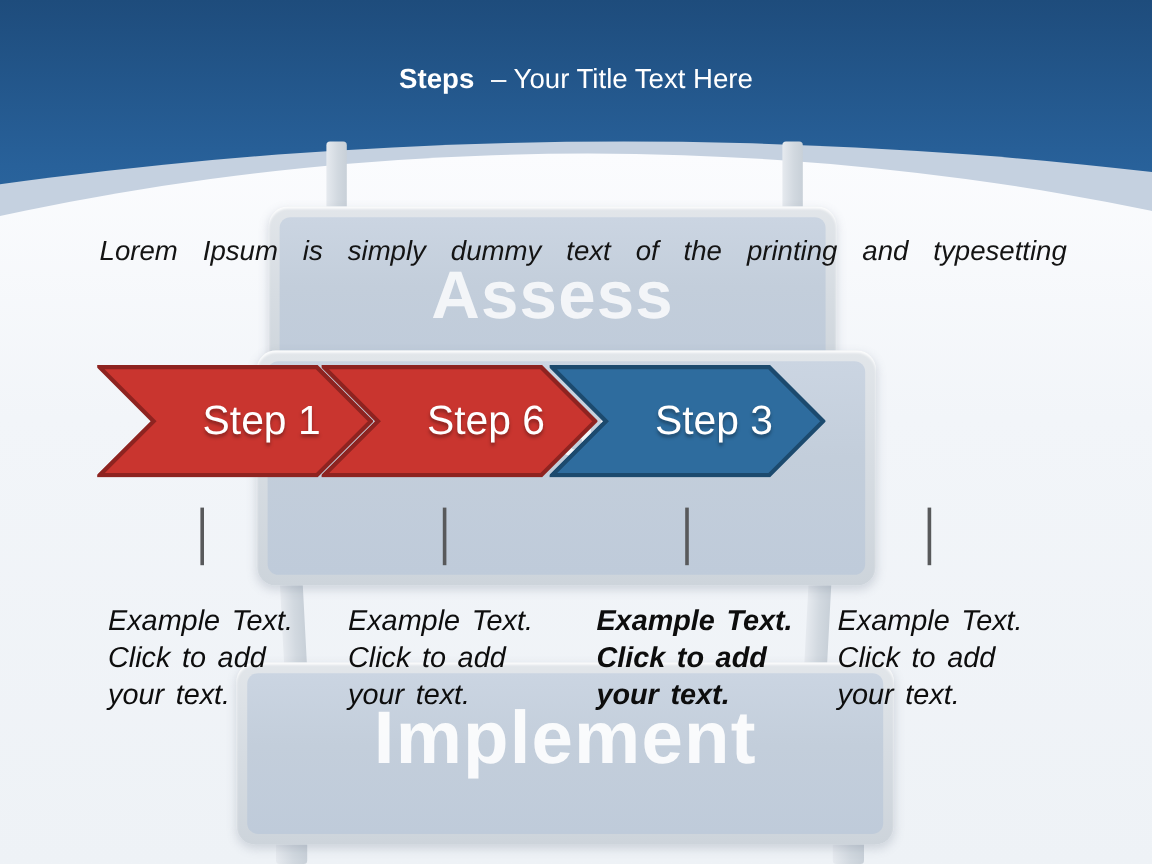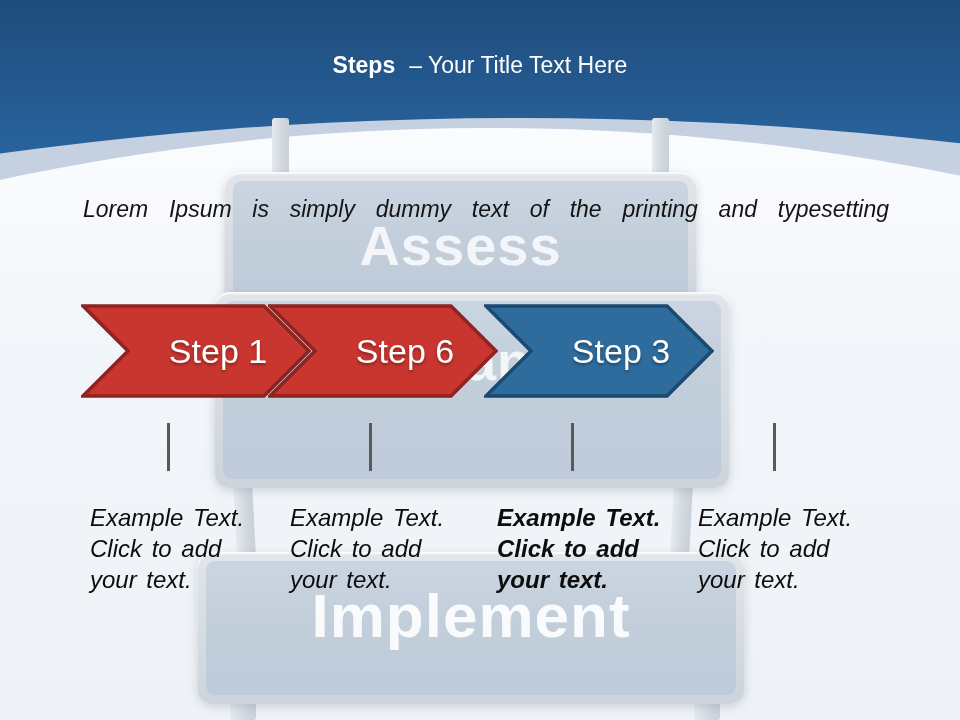--- a/index.html
+++ b/index.html
@@ -129,21 +129,21 @@
       <polygon points="2,2 183,2 228,47 183,92 2,92 47,47" stroke-width="3.5" stroke-linejoin="miter" fill="#C9352F" stroke="#8E2320"></polygon>
     </svg>
     <div class="step-label">Step 1</div>
   </div>
   <div class="step" style="left:268px;">
     <svg width="230" height="94" viewBox="0 0 230 94">
       <polygon points="2,2 183,2 228,47 183,92 2,92 47,47" stroke-width="3.5" stroke-linejoin="miter" fill="#C9352F" stroke="#8E2320"></polygon>
     </svg>
     <div class="step-label">Step 6</div>
   </div>
-  <div class="step" style="left:484px;text-decoration:underline;">
+  <div class="step" style="left:458px;text-decoration:underline;">
     <svg width="230" height="94" viewBox="0 0 230 94">
       <polygon points="2,2 183,2 228,47 183,92 2,92 47,47" stroke-width="3.5" stroke-linejoin="miter" fill="#2E6C9E" stroke="#1C4A6E"></polygon>
     </svg>
     <div class="step-label">Step 3</div>
   </div>
 
   <div class="tick" style="left:167px;"></div>
   <div class="tick" style="left:369px;"></div>
   <div class="tick" style="left:571px;"></div>
   <div class="tick" style="left:773px;"></div>

